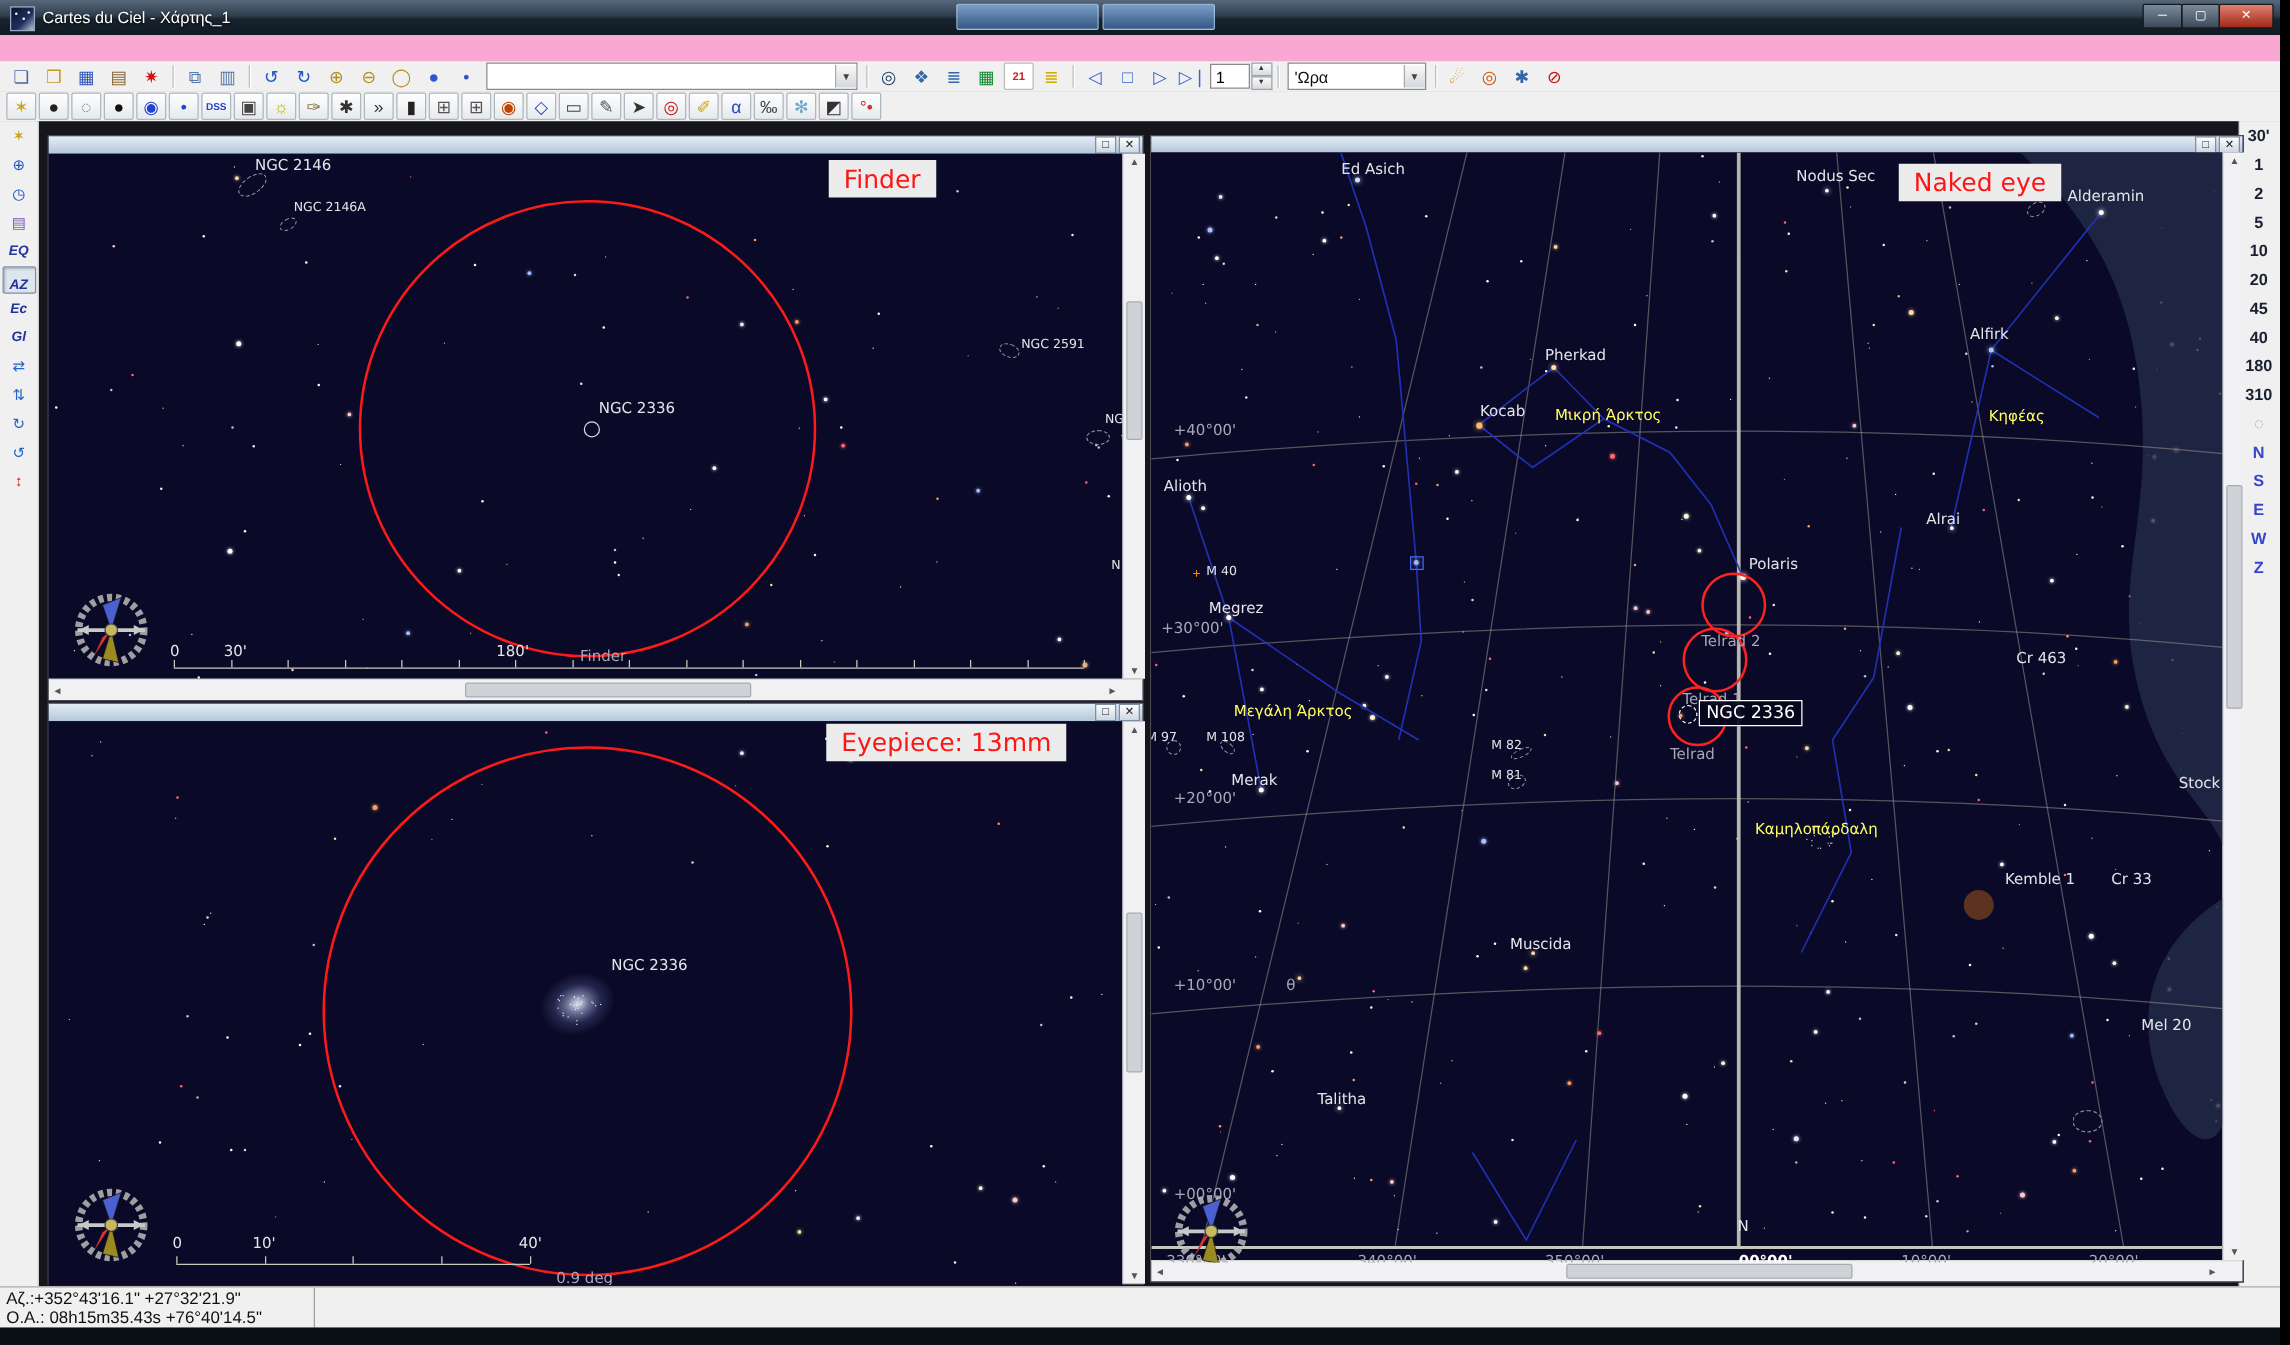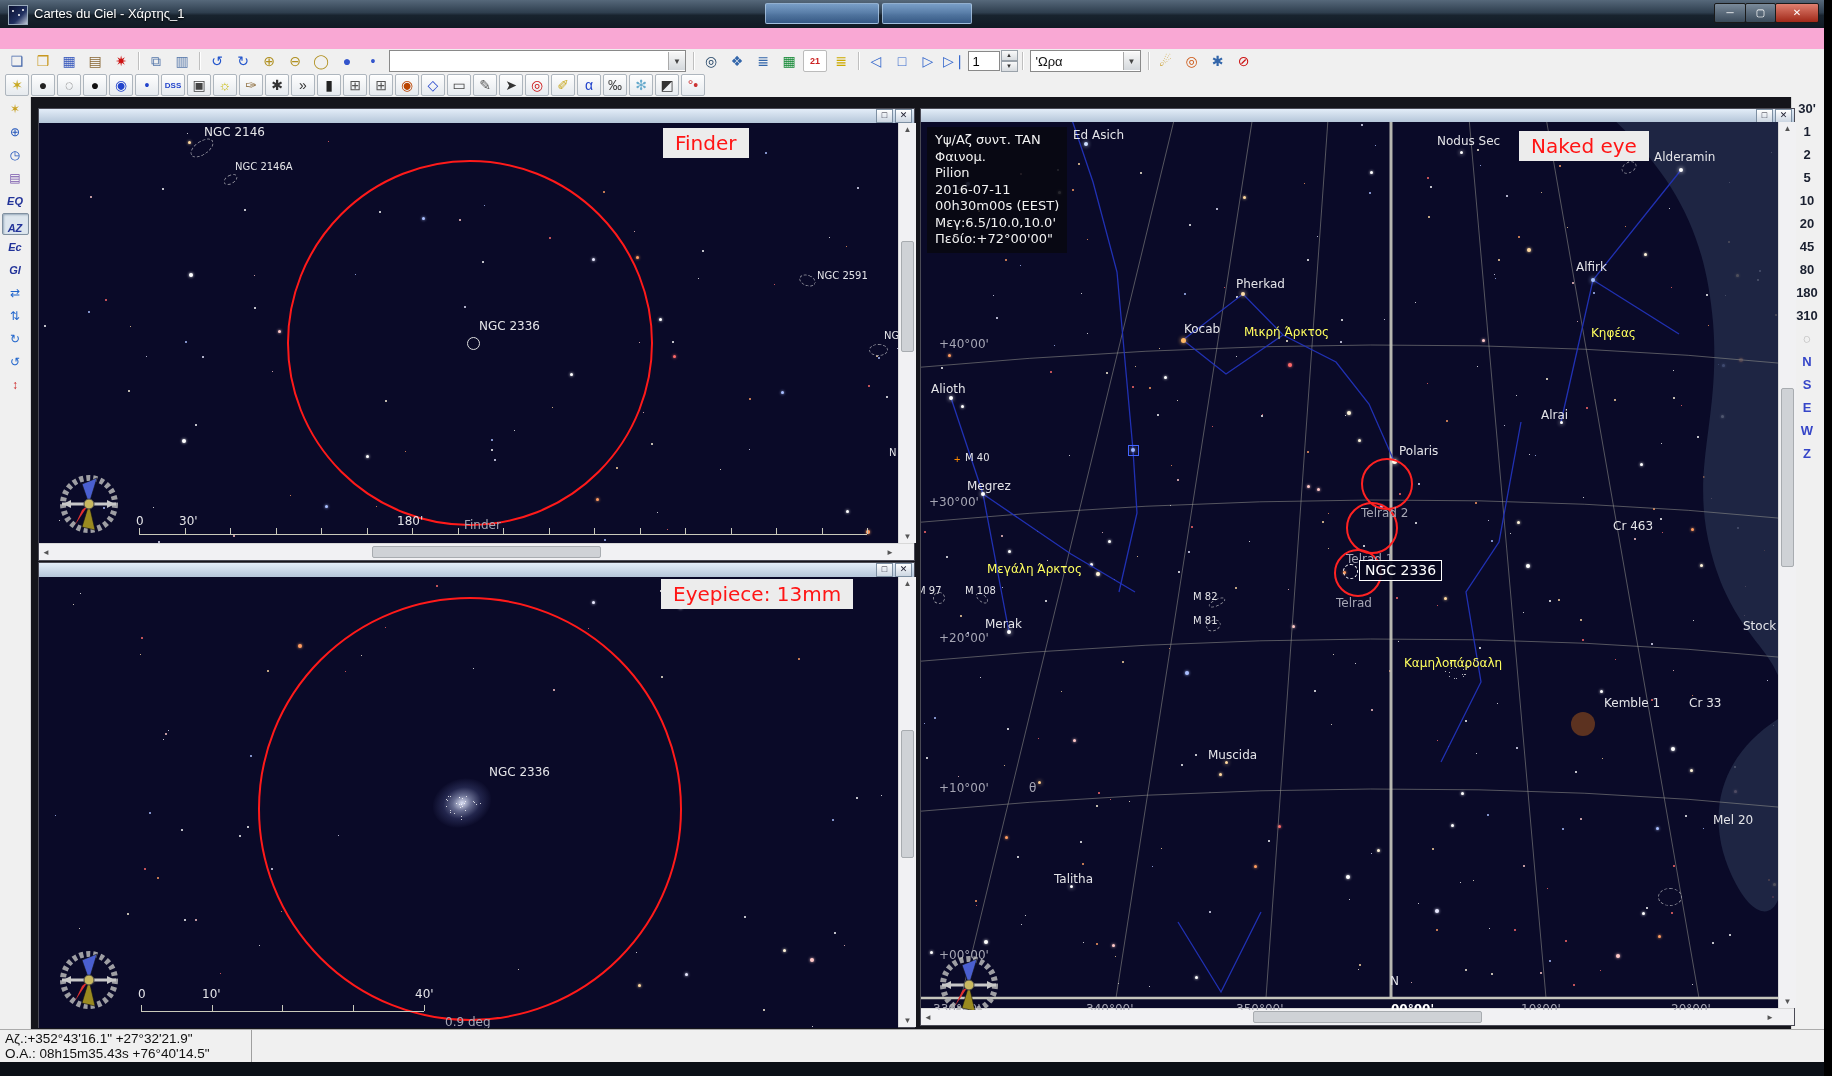--- a/index.html
+++ b/index.html
@@ -338,21 +338,21 @@
       </div>
     </div>
   <div class="vtool" id="righttool">
       <div class="zlevel" style="font-weight: bold;">30'</div>
       <div class="zlevel" style="font-weight: bold;">1</div>
       <div class="zlevel" style="font-weight: bold;">2</div>
       <div class="zlevel" style="font-weight: bold;">5</div>
       <div class="zlevel" style="font-weight: bold;">10</div>
       <div class="zlevel" style="font-weight: bold;">20</div>
       <div class="zlevel" style="font-weight: bold;">45</div>
-      <div class="zlevel" style="font-weight: bold;">80</div>
+      <div class="zlevel" style="font-weight: bold;">40</div>
       <div class="zlevel" style="font-weight: bold;">180</div>
       <div class="zlevel" style="font-weight: bold;">310</div>
       <div class="zlevel" style="color: rgb(136, 136, 136);">◌</div>
       <div class="dirbtn">N</div>
       <div class="dirbtn">S</div>
       <div class="dirbtn">E</div>
       <div class="dirbtn">W</div>
       <div class="dirbtn">Z</div>
     </div>
 
@@ -1039,29 +1039,20 @@
           <span class="skylabel lbl-w" style="left: 792px; top: 691px; z-index: 5;">Mel 20</span>
           <span class="skylabel lbl-w" style="left: 133px; top: 750px; z-index: 5;">Talitha</span>
           <span class="skylabel lbl-g" style="left: 18px; top: 826px; z-index: 5;">+00°00'</span>
           <span class="skylabel lbl-w" style="left: 469px; top: 852px; z-index: 5;">N</span>
           <span class="skylabel lbl-g" style="left: 12px; top: 880px; z-index: 5;">330°00'</span>
           <span class="skylabel lbl-g" style="left: 165px; top: 880px; z-index: 5;">340°00'</span>
           <span class="skylabel lbl-g" style="left: 315px; top: 880px; z-index: 5;">350°00'</span>
           <span class="skylabel lbl-wb" style="left: 470px; top: 880px; z-index: 5;">00°00'</span>
           <span class="skylabel lbl-g" style="left: 600px; top: 880px; z-index: 5;">10°00'</span>
           <span class="skylabel lbl-g" style="left: 750px; top: 880px; z-index: 5;">20°00'</span>
-          <div class="infobox" style="left: 6px; top: 5px; z-index: 9;">
-            <div>Υψ/Αζ συντ. TAN</div>
-            <div>Φαινομ.</div>
-            <div>Pilion</div>
-            <div>2016-07-11</div>
-            <div>00h30m00s (EEST)</div>
-            <div>Μεγ:6.5/10.0,10.0'</div>
-            <div>Πεδίο:+72°00'00"</div>
-          </div>
           <div class="badge" style="left: 598px; top: 9px; z-index: 8;">Naked eye</div>
           <div style="position: absolute; left: 16px; top: 831px; width: 64px; height: 64px; z-index: 6;"><svg width="64" height="64" viewBox="0 0 64 64">
               <circle cx="32" cy="32" r="26" fill="none" stroke="#b9b9b9" stroke-width="6" stroke-dasharray="4 3" opacity="0.85"></circle>
               <line x1="5" y1="32" x2="59" y2="32" stroke="#c8c8c8" stroke-width="3"></line>
               <polygon points="6,32 14,28 14,36" fill="#c8c8c8"></polygon>
               <polygon points="58,32 50,28 50,36" fill="#c8c8c8"></polygon>
               <polygon points="32,32 40,6 25,12" fill="#4a5fd0" stroke="#111" stroke-width="0.6"></polygon>
               <polygon points="32,32 38,58 25,55" fill="#9a8a20" stroke="#111" stroke-width="0.6"></polygon>
               <polygon points="32,32 18,53 25,38" fill="#e03030"></polygon>
               <circle cx="32" cy="32" r="5" fill="#c8b860" stroke="#444"></circle>

